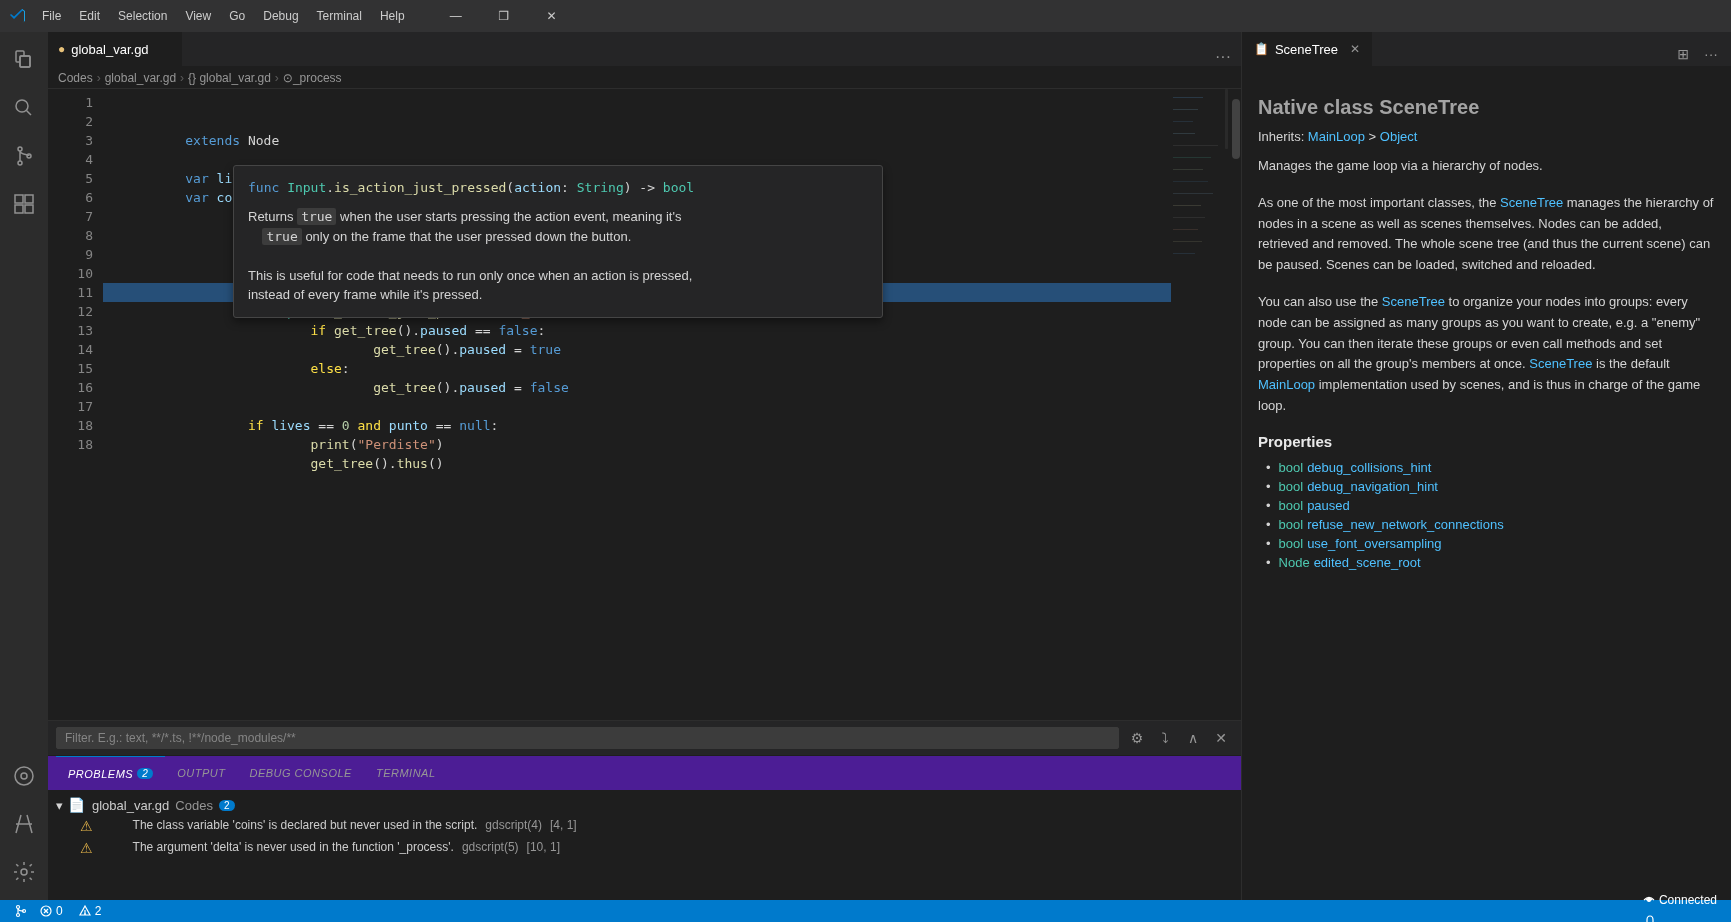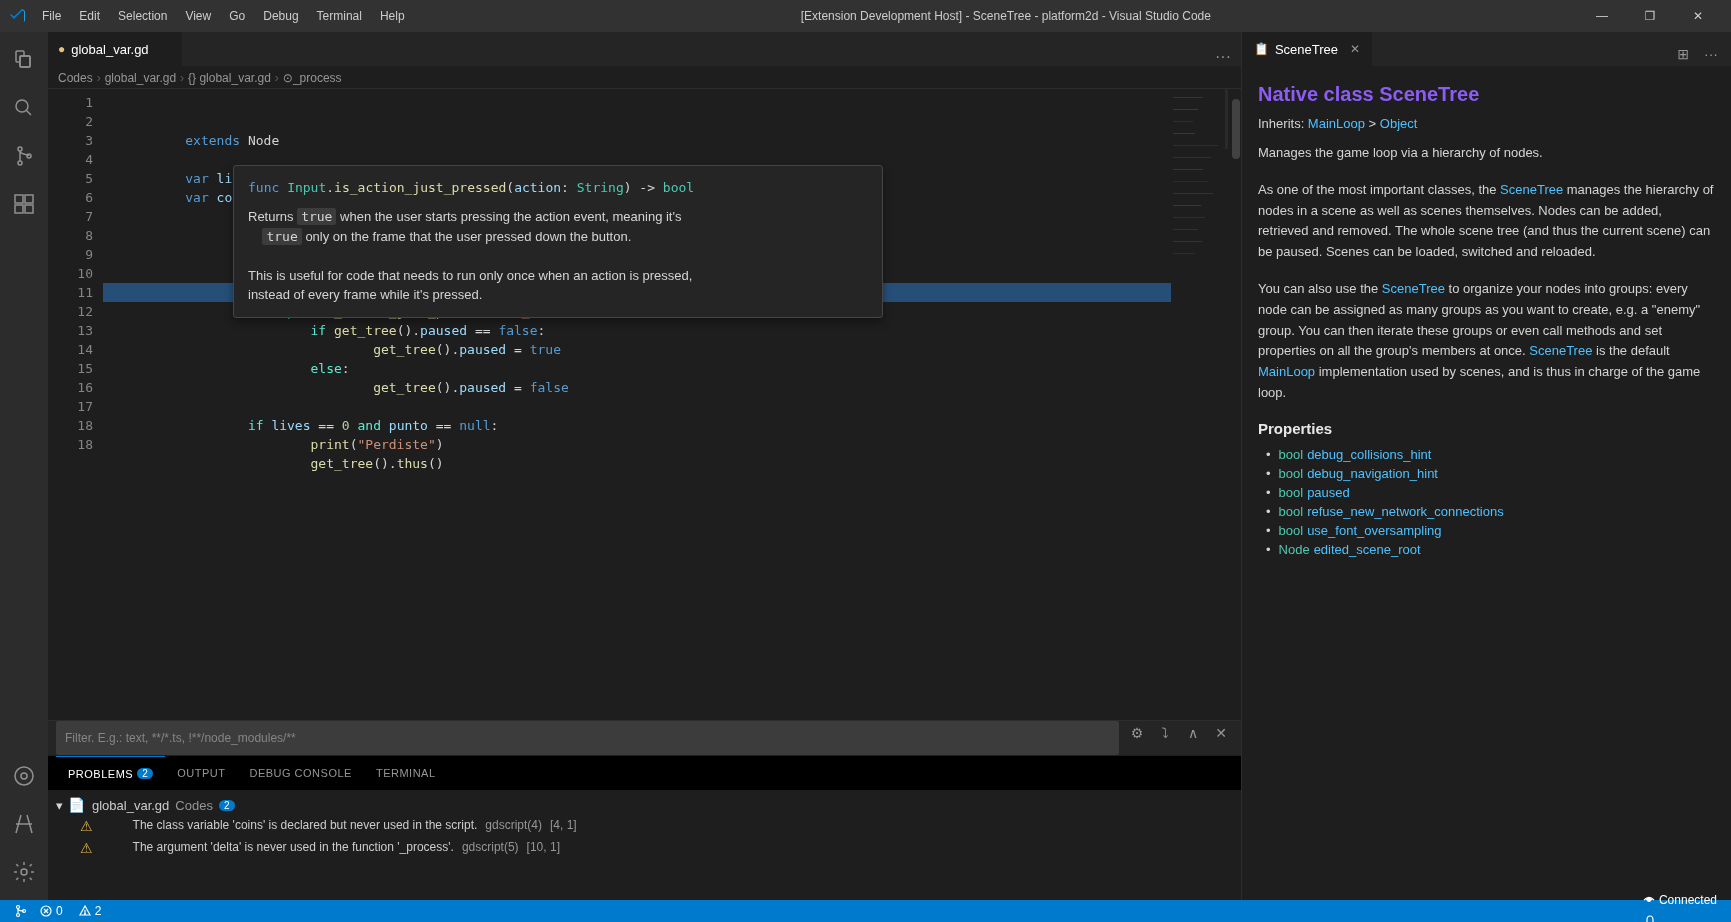--- a/index.html
+++ b/index.html
@@ -203,21 +203,21 @@
       height: 19px;
       white-space: pre;
       padding-left: 4px;
     }
     .code-line.highlighted {
       background: #264f78;
     }
 
     
     .kw { color: #569cd6; }
-    .kw2 { color: #5eead4; }
+    .kw2 { color: #fde047; }
     .fn { color: #dcdcaa; }
     .type { color: #4ec9b0; }
     .str { color: #ce9178; }
     .num { color: #b5cea8; }
     .prop { color: #9cdcfe; }
     .var { color: #9cdcfe; }
     .bool { color: #569cd6; }
     .underline { text-decoration: underline; }
 
     
@@ -321,22 +321,23 @@
       overflow-y: auto;
       padding: 16px 16px;
     }
     .panel-content::-webkit-scrollbar { width: 6px; }
     .panel-content::-webkit-scrollbar-track { background: #1e1e1e; }
     .panel-content::-webkit-scrollbar-thumb { background: #424242; border-radius: 3px; }
 
     .doc-title {
       font-size: 20px;
       font-weight: bold;
-      color: #8b5cf6;
+      color: #a3a3a3;
       margin-bottom: 10px;
+      margin-top: 13px;
     }
     .doc-inherits {
       font-size: 13px;
       color: #d4d4d4;
       margin-bottom: 12px;
     }
     .doc-inherits a { color: #4fc1ff; text-decoration: none; }
     .doc-desc {
       font-size: 13px;
       color: #d4d4d4;
@@ -371,26 +372,27 @@
       height: 180px;
       background: #1e1e1e;
       border-top: 1px solid #2d2d2d;
       display: flex;
       flex-direction: column;
       flex-shrink: 0;
     }
 
     .bottom-tabs {
       height: 35px;
-      background: #000000;
+      background: #4c1d95;
       display: flex;
       align-items: center;
       padding: 0 8px;
       border-bottom: 1px solid #1e1e1e;
       flex-shrink: 0;
+      font-style: italic;
     }
     .bottom-tab {
       padding: 0 12px;
       height: 35px;
       display: flex;
       align-items: center;
       cursor: pointer;
       font-size: 11px;
       color: #969696;
       text-transform: uppercase;
@@ -448,20 +450,21 @@
     .problem-file { color: #cccccc; font-weight: 500; }
     .problem-text { color: #cccccc; margin-left: 32px; }
     .problem-source { color: #969696; }
     .problem-location { color: #969696; }
 
     
     .filter-bar {
       height: 35px;
       background: #252526;
       display: flex;
+      align-items: center;
       padding: 0 8px;
       border-bottom: 1px solid #1e1e1e;
       flex-shrink: 0;
     }
     .filter-input {
       flex: 1;
       background: #3c3c3c;
       border: 1px solid #3c3c3c;
       color: #d4d4d4;
       padding: 3px 8px;
@@ -541,21 +544,20 @@
   <div class="title-bar-menu">
     <div class="menu-item">File</div>
     <div class="menu-item">Edit</div>
     <div class="menu-item">Selection</div>
     <div class="menu-item">View</div>
     <div class="menu-item">Go</div>
     <div class="menu-item">Debug</div>
     <div class="menu-item">Terminal</div>
     <div class="menu-item">Help</div>
   </div>
-  <div class="title-bar-title">[Extension Development Host] - SceneTree - platform2d - Visual Studio Code</div>
   <div class="title-bar-controls">
     <div class="title-btn">—</div>
     <div class="title-btn">❐</div>
     <div class="title-btn close">✕</div>
   </div>
 </div>
 
 <div class="main-container">
 
   <div class="activity-bar">

